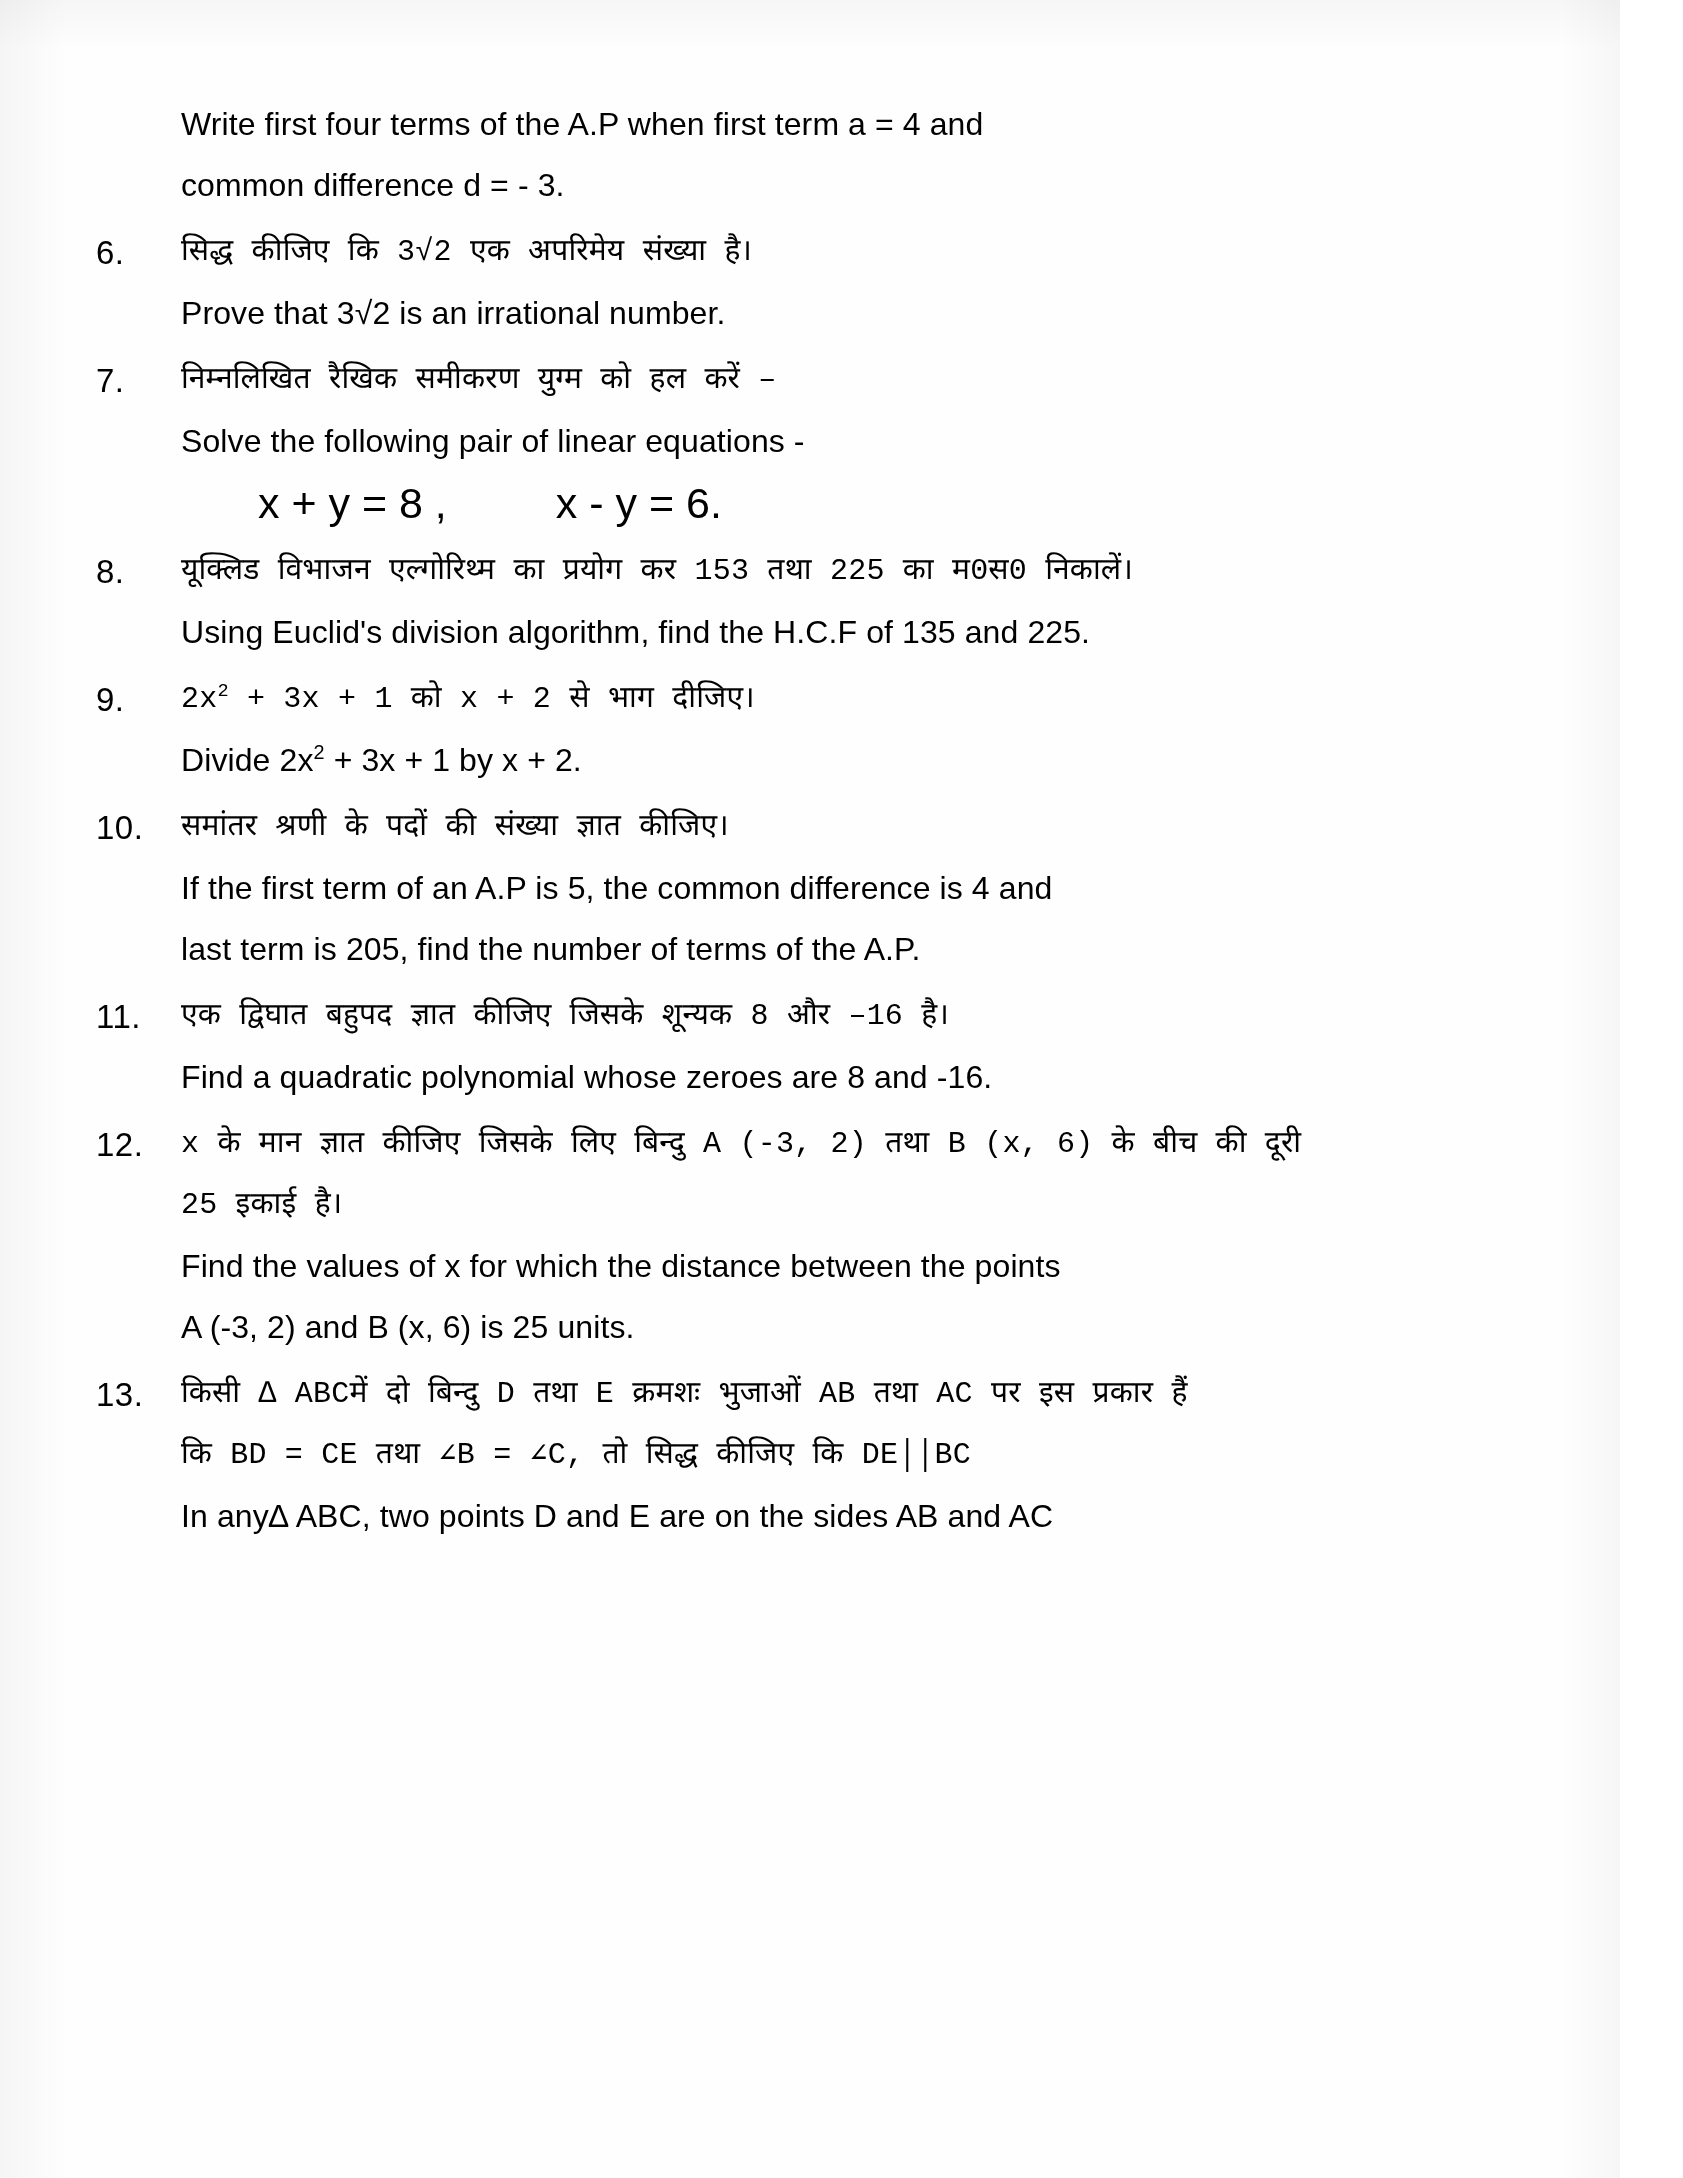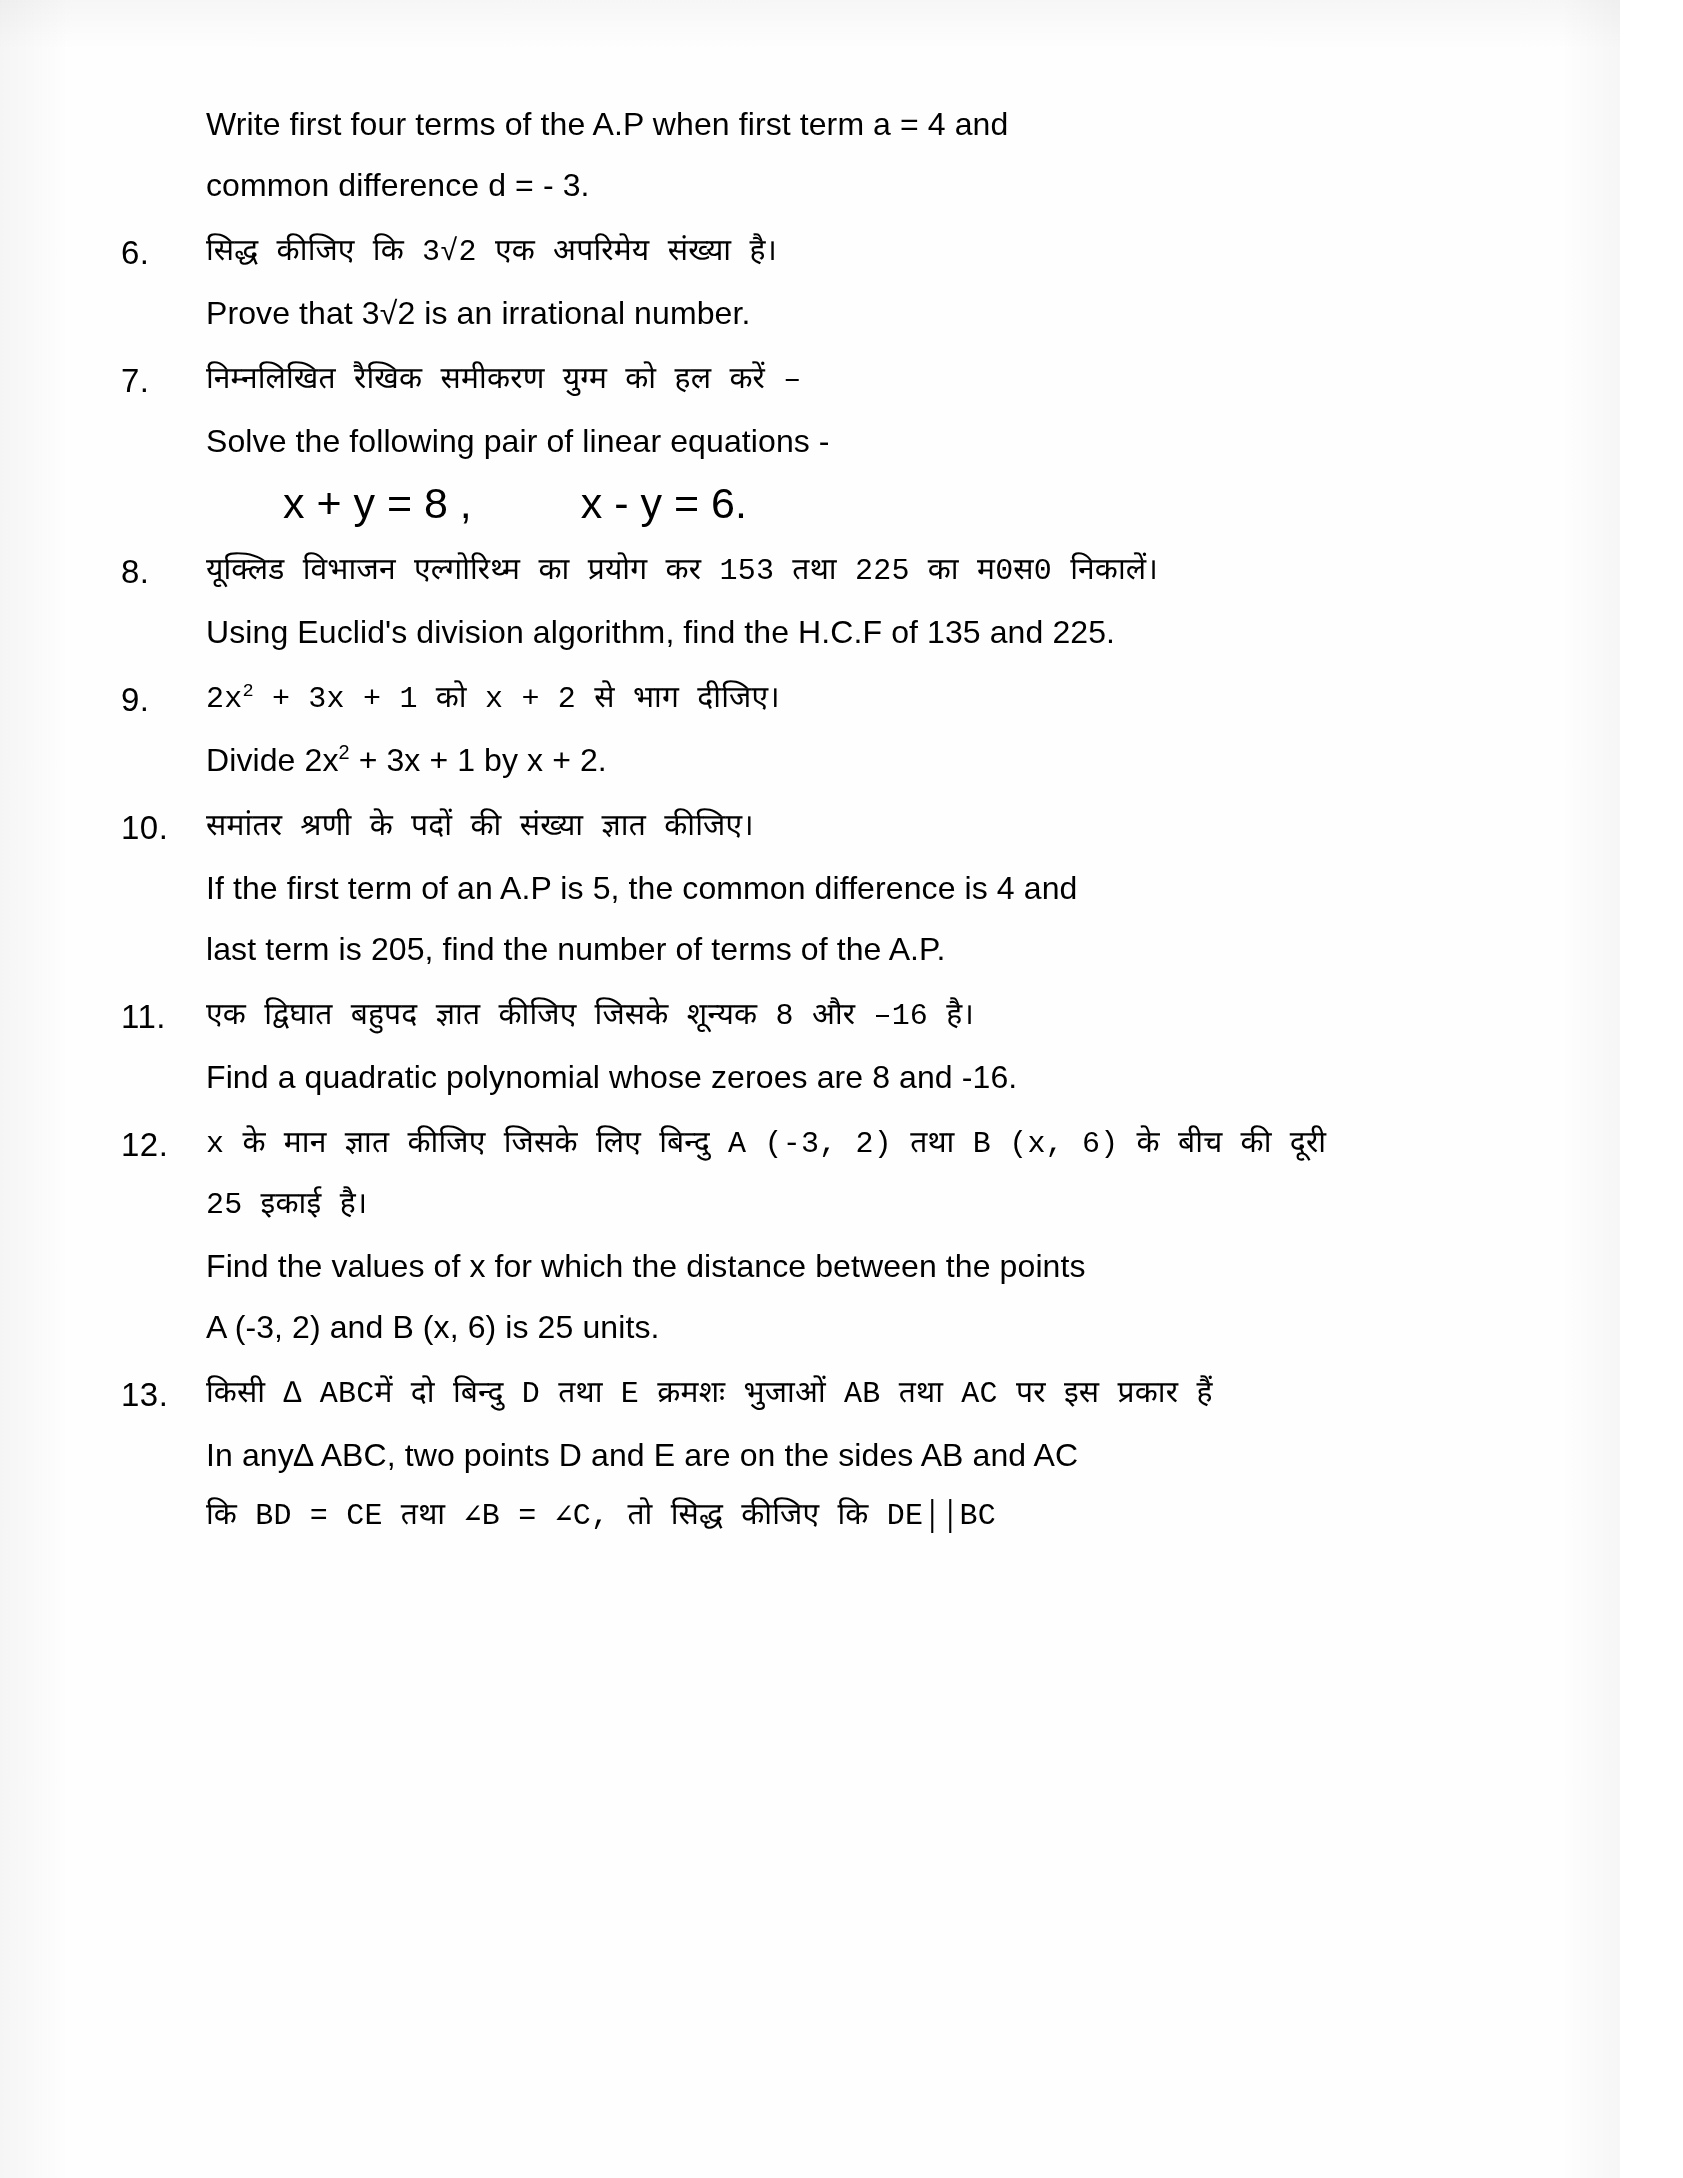--- a/index.html
+++ b/index.html
@@ -13,21 +13,21 @@
     font-family: "Liberation Sans", "DejaVu Sans", sans-serif;
     color: #000000;
     overflow: hidden;
   }
   .page {
     position: relative;
     width: 1620px;
     height: 2178px;
     background: #fefefe;
     box-sizing: border-box;
-    padding: 94px 188px 0 115px;
+    padding: 94px 188px 0 90px;
   }
   
   .page::before {
     content: "";
     position: absolute;
     inset: 0;
     pointer-events: none;
     background:
       linear-gradient(to right, rgba(0,0,0,0.035) 0px, rgba(0,0,0,0) 69px),
       linear-gradient(to left, rgba(0,0,0,0.03) 0px, rgba(0,0,0,0) 59px),
@@ -164,20 +164,20 @@
         <div class="line hi">25 इकाई है।</div>
         <div class="line en">Find the values of x for which the distance between the points</div>
         <div class="line en">A (-3, 2) and B (x, 6) is 25 units.</div>
       </div>
     </div>
 
     <div class="q">
       <div class="q-num">13.</div>
       <div class="q-body">
         <div class="line hi">किसी ∆ ABCमें दो बिन्दु D तथा E क्रमशः भुजाओं AB तथा AC पर इस प्रकार हैं</div>
+        <div class="line hi">कि BD = CE तथा ∠B = ∠C, तो सिद्ध कीजिए कि DE││BC</div>
         <div class="line en">In any∆ ABC, two points D and E are on the sides AB and AC</div>
-        <div class="line hi">कि BD = CE तथा ∠B = ∠C, तो सिद्ध कीजिए कि DE││BC</div>
       </div>
     </div>
 
   </div>
 </div>
 
 
 </body></html>

